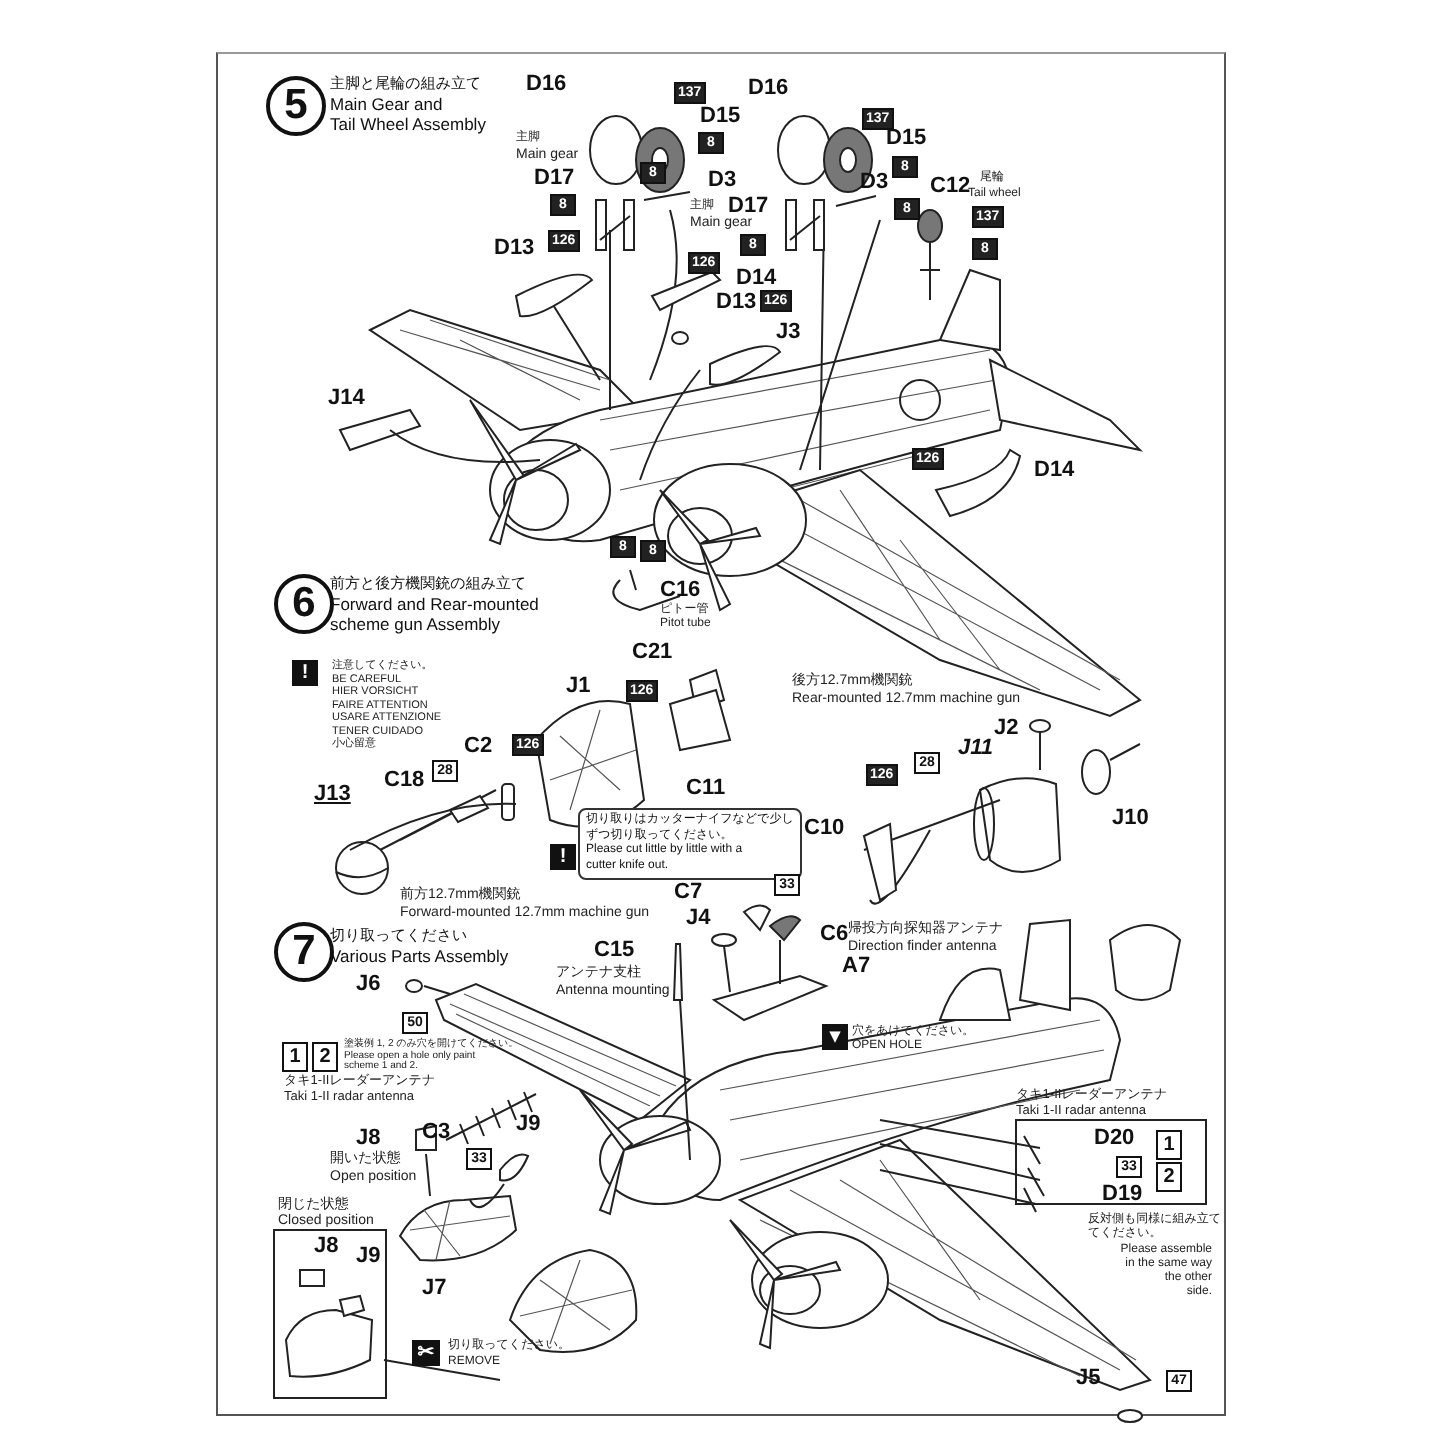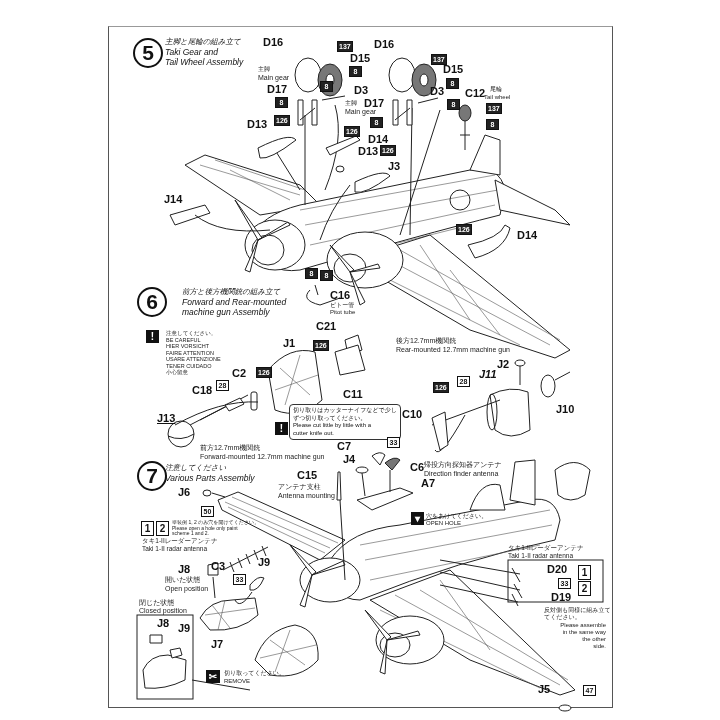--- a/index.html
+++ b/index.html
@@ -1,19 +1,19 @@
 <!DOCTYPE html>
 <html><head>
 <meta charset="utf-8">
 <style>
   html,body{margin:0;padding:0;background:#fff;}
   body{width:720px;height:720px;position:relative;overflow:hidden;font-family:"Liberation Sans",sans-serif;color:#111;}
   .sheet{position:absolute;left:108px;top:26px;width:503px;height:680px;border:1px solid #555;border-top-color:#999;background:#fff;}
   .stepnum{position:absolute;width:26px;height:26px;border:2.5px solid #111;border-radius:50%;font:bold 21px "Liberation Sans",sans-serif;text-align:center;line-height:26px;}
-  .steptitle{position:absolute;font-size:8.5px;line-height:10px;white-space:nowrap;font-style:italic;}
+  .steptitle{position:absolute;font-size:8.5px;line-height:10px;white-space:nowrap;}
   .steptitle .jp{font-size:7.5px;}
   .lbl{position:absolute;font:bold 11px "Liberation Sans",sans-serif;white-space:nowrap;}
   .sm{position:absolute;font-size:6px;line-height:7px;white-space:nowrap;color:#222;}
   .tag{position:absolute;background:#222;color:#fff;font:bold 7px "Liberation Sans",sans-serif;padding:0 1px;line-height:9px;height:9px;min-width:9px;text-align:center;border:1px solid #111;}
   .tag.o{background:#fff;color:#111;}
   .note{position:absolute;border:1px solid #333;border-radius:4px;font-size:6px;line-height:7.5px;padding:2px 3px;background:#fff;white-space:nowrap;}
   .warnicon{position:absolute;width:13px;height:13px;background:#111;color:#fff;font:bold 10px "Liberation Sans",sans-serif;text-align:center;line-height:13px;}
   .numsq{position:absolute;width:11px;height:13px;border:1.5px solid #111;font:bold 10px "Liberation Sans",sans-serif;text-align:center;line-height:13px;background:#fff;}
   svg.art{position:absolute;left:0;top:0;}
   .ln{fill:none;stroke:#222;stroke-width:1;}
@@ -169,21 +169,21 @@
   <rect class="ln" x="137" y="615" width="56" height="84"></rect>
   <path class="ln2" d="M143,670 Q150,655 168,655 L186,660 L185,680 Q165,690 145,688 Z"></path>
   <path class="ln2" d="M150,635 L162,635 L162,643 L150,643 Z"></path>
   <path class="ln2" d="M170,650 L180,648 L182,655 L172,658 Z"></path>
   <path class="ln" d="M192,680 L250,690"></path>
 </svg>
 
 <div class="stepnum" style="left:133px;top:38px;">5</div>
 <div class="steptitle" style="left:165px;top:37px;">
   <div class="jp">主脚と尾輪の組み立て</div>
-  <div>Taki Gear and</div>
+  <div>Main Gear and</div>
   <div>Tail Wheel Assembly</div>
 </div>
 
 <div class="lbl" style="left:263px;top:36px;">D16</div>
 <div class="tag" style="left:337px;top:41px;">137</div>
 <div class="lbl" style="left:350px;top:52px;">D15</div>
 <div class="tag" style="left:349px;top:66px;">8</div>
 <div class="sm" style="left:258px;top:66px;">主脚</div>
 <div class="sm" style="left:258px;top:74px;font-size:7px;">Main gear</div>
 <div class="lbl" style="left:267px;top:83px;">D17</div>
@@ -218,24 +218,24 @@
 <div class="tag" style="left:456px;top:224px;">126</div>
 <div class="lbl" style="left:517px;top:229px;">D14</div>
 <div class="tag" style="left:305px;top:268px;">8</div>
 <div class="tag" style="left:320px;top:270px;">8</div>
 
 <div class="lbl" style="left:330px;top:289px;">C16</div>
 <div class="sm" style="left:330px;top:302px;">ピトー管</div>
 <div class="sm" style="left:330px;top:309px;">Pitot tube</div>
 
 <div class="stepnum" style="left:137px;top:287px;">6</div>
-<div class="steptitle" style="left:165px;top:287px;margin-left:17px;">
+<div class="steptitle" style="left:165px;top:287px;">
   <div class="jp">前方と後方機関銃の組み立て</div>
   <div>Forward and Rear-mounted</div>
-  <div>machine gun Assembly</div>
+  <div>scheme gun Assembly</div>
 </div>
 
 <div class="warnicon" style="left:146px;top:330px;">!</div>
 <div class="sm" style="left:166px;top:330px;font-size:5.5px;line-height:6.5px;">
   <div>注意してください。</div>
   <div>BE CAREFUL</div>
   <div>HIER VORSICHT</div>
   <div>FAIRE ATTENTION</div>
   <div>USARE ATTENZIONE</div>
   <div>TENER CUIDADO</div>
@@ -243,21 +243,21 @@
 </div>
 
 <div class="lbl" style="left:316px;top:320px;">C21</div>
 <div class="tag" style="left:313px;top:340px;">126</div>
 <div class="lbl" style="left:283px;top:337px;text-align:center;">J1</div>
 <div class="lbl" style="left:343px;top:388px;">C11</div>
 <div class="lbl" style="left:232px;top:367px;">C2</div>
 <div class="tag" style="left:256px;top:367px;">126</div>
 <div class="lbl" style="left:192px;top:384px;">C18</div>
 <div class="tag o" style="left:216px;top:380px;">28</div>
-<div class="lbl" style="left:157px;top:412px;text-decoration:underline;">J13</div>
+<div class="lbl" style="left:157px;top:391px;text-decoration:underline;">J13</div>
 
 <div class="note" style="left:289px;top:404px;">
   <div>切り取りはカッターナイフなどで少し</div>
   <div>ずつ切り取ってください。</div>
   <div>Please cut little by little with a</div>
   <div>cutter knife out.</div>
 </div>
 <div class="warnicon" style="left:275px;top:422px;">!</div>
 
 <div class="sm" style="left:200px;top:444px;font-size:7px;">前方12.7mm機関銃</div>
@@ -267,21 +267,21 @@
 <div class="sm" style="left:396px;top:346px;font-size:7px;">Rear-mounted 12.7mm machine gun</div>
 <div class="lbl" style="left:497px;top:358px;">J2</div>
 <div class="lbl" style="left:479px;top:368px;font-style:italic;">J11</div>
 <div class="tag" style="left:433px;top:382px;">126</div>
 <div class="tag o" style="left:457px;top:376px;">28</div>
 <div class="lbl" style="left:402px;top:408px;">C10</div>
 <div class="lbl" style="left:556px;top:403px;">J10</div>
 
 <div class="stepnum" style="left:137px;top:461px;">7</div>
 <div class="steptitle" style="left:165px;top:463px;">
-  <div class="jp">注意してください</div>
+  <div class="jp">切り取ってください</div>
   <div>Various Parts Assembly</div>
 </div>
 
 <div class="lbl" style="left:178px;top:486px;">J6</div>
 <div class="tag o" style="left:201px;top:506px;">50</div>
 <div class="lbl" style="left:297px;top:469px;">C15</div>
 <div class="sm" style="left:278px;top:483px;font-size:7px;">アンテナ支柱</div>
 <div class="sm" style="left:278px;top:492px;font-size:7px;">Antenna mounting</div>
 <div class="lbl" style="left:343px;top:453px;text-align:center;">J4</div>
 <div class="lbl" style="left:337px;top:440px;">C7</div>

